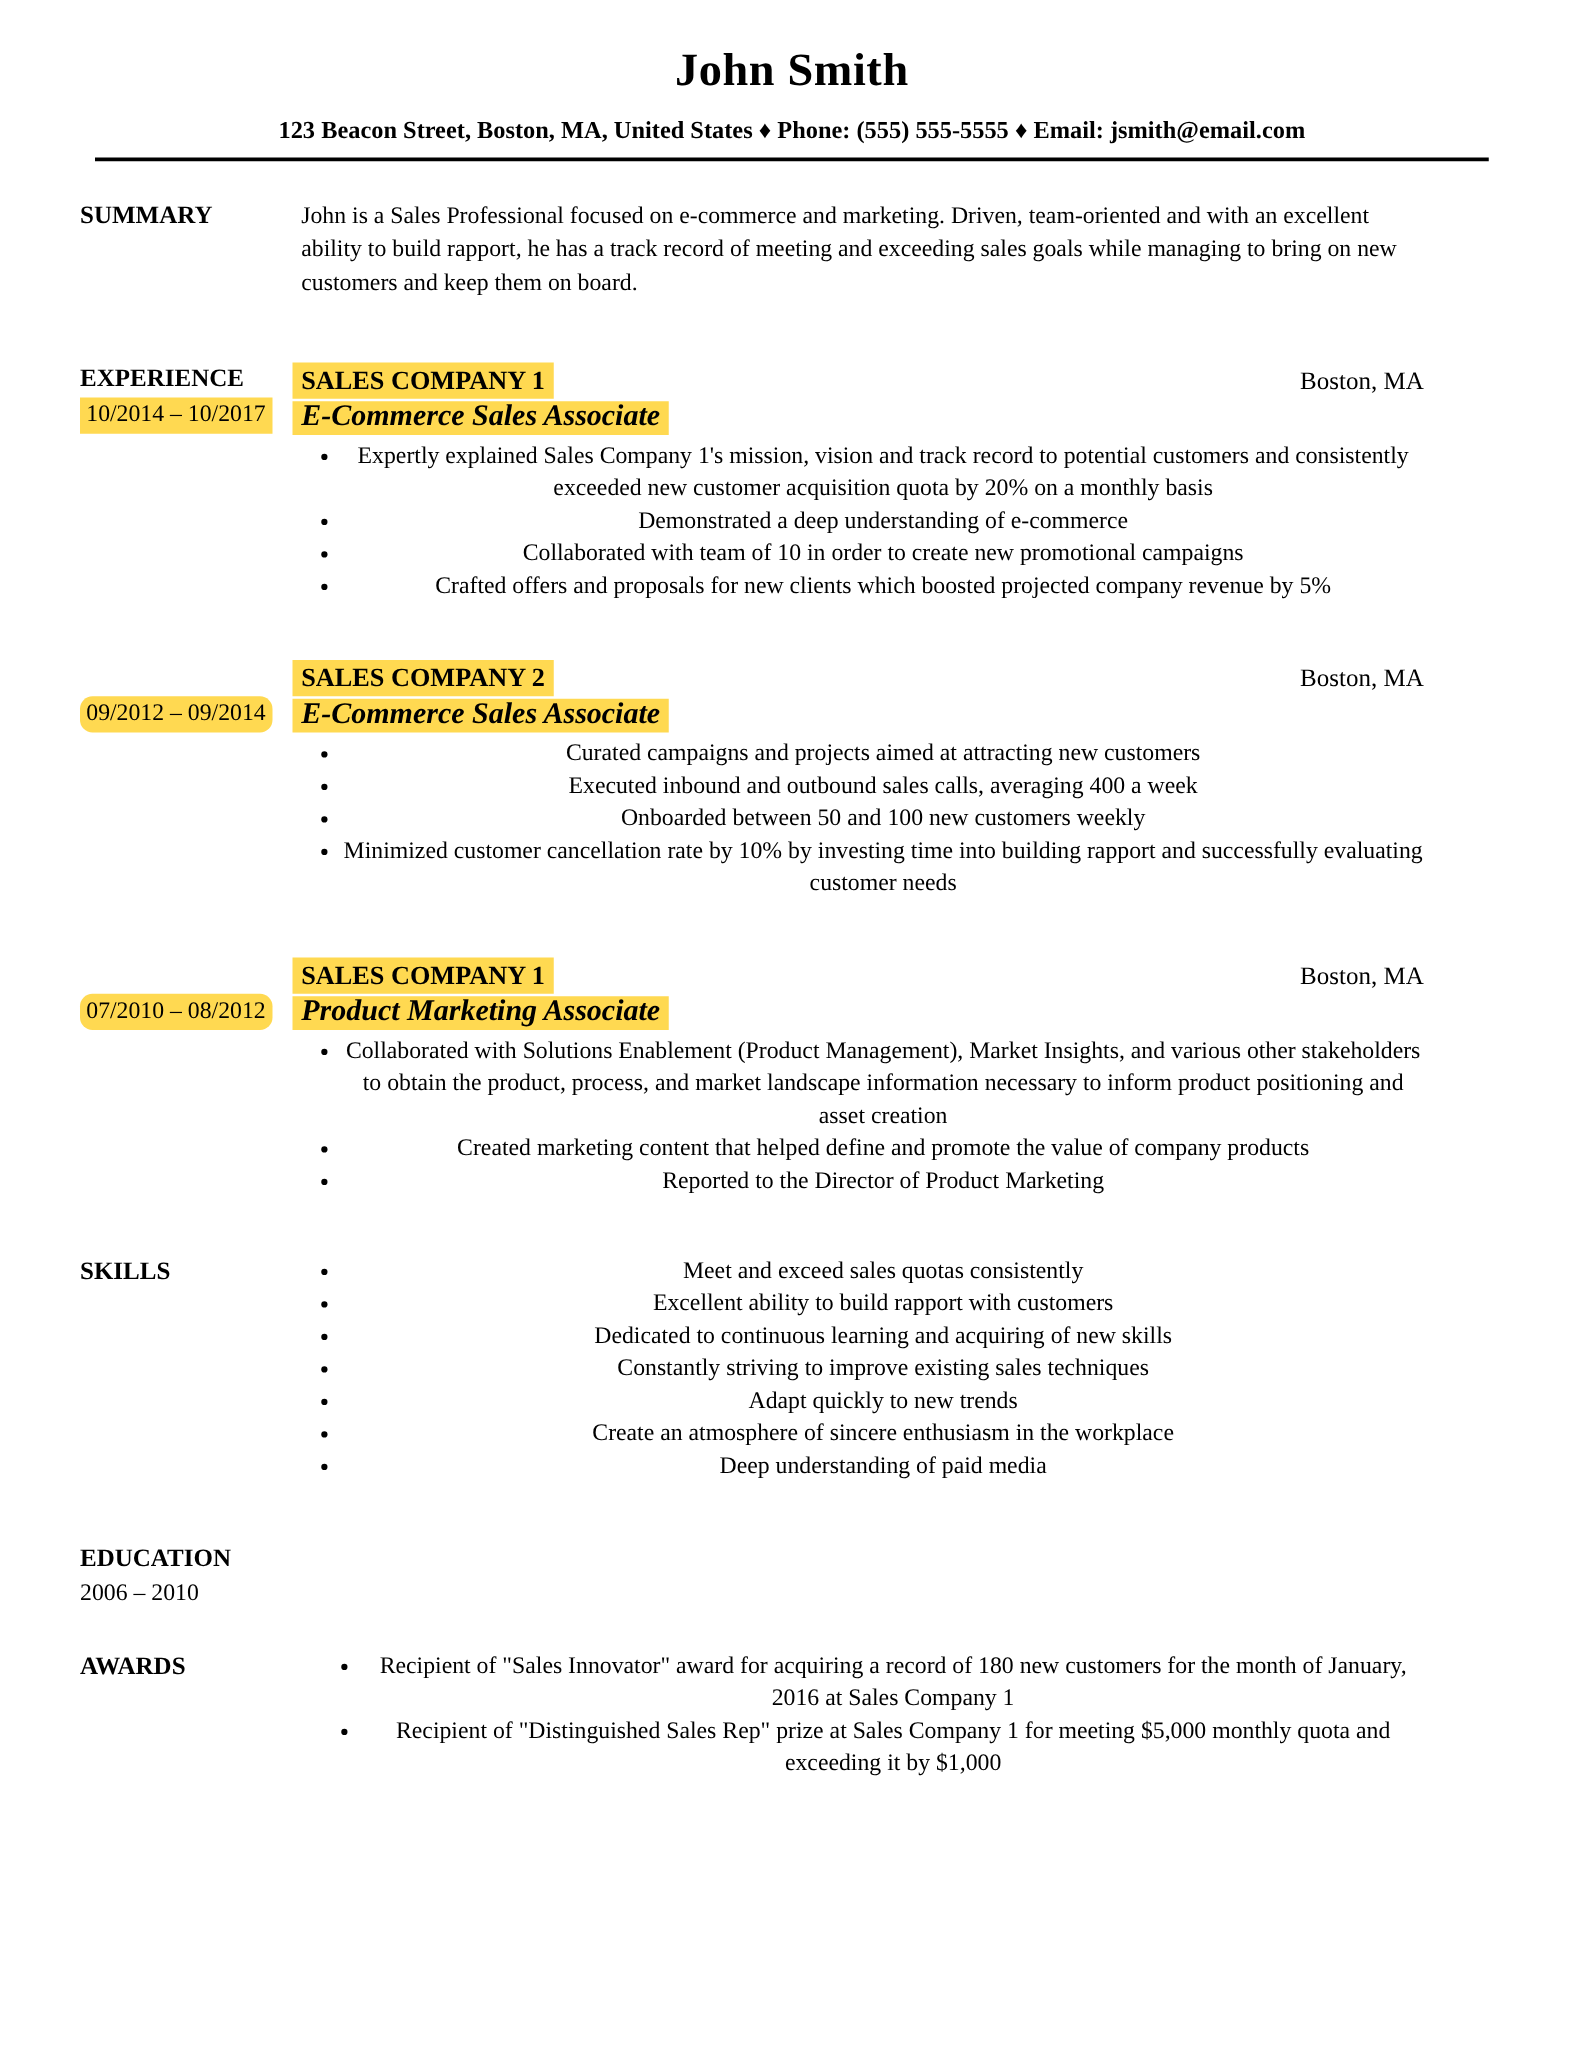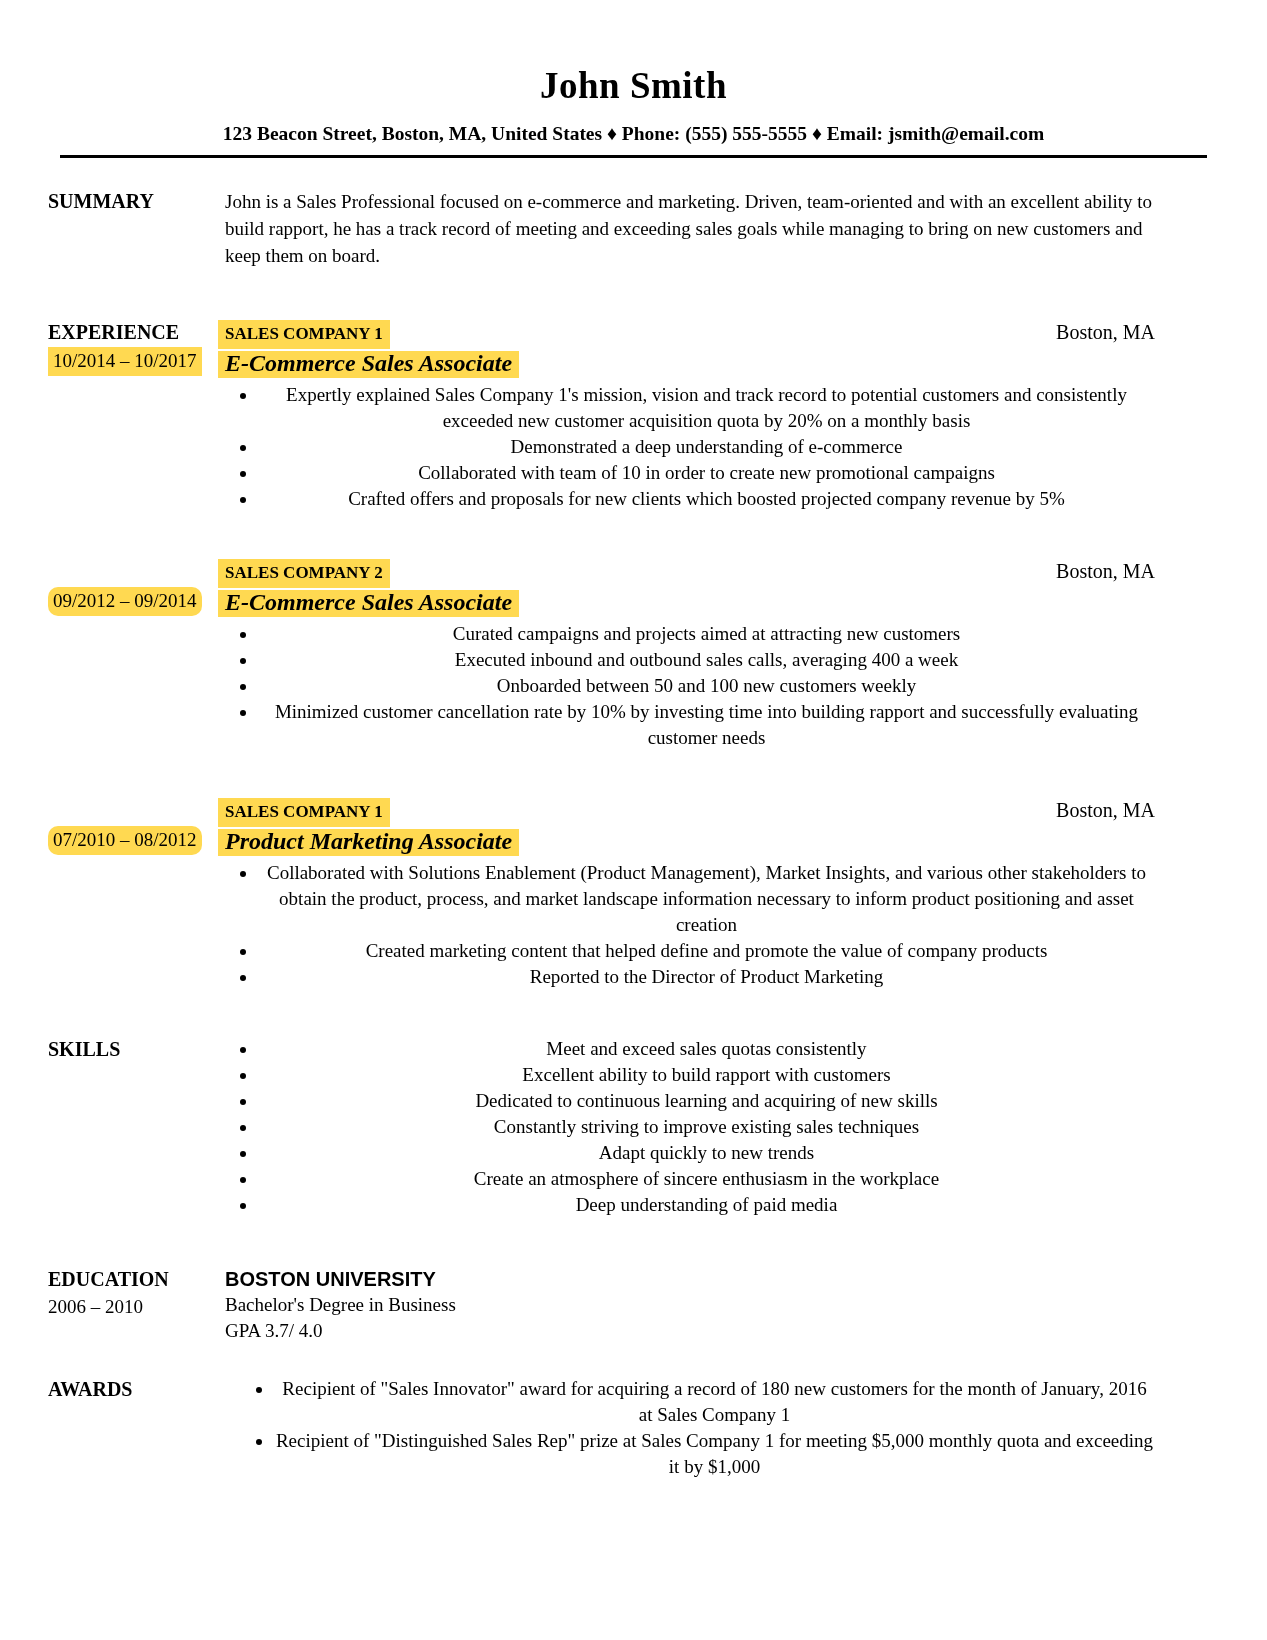--- a/index.html
+++ b/index.html
@@ -5,21 +5,21 @@
   * { margin: 0; padding: 0; box-sizing: border-box; }
   html, body { background: #ffffff; }
   body {
     width: 1267px;
     min-height: 1640px;
     font-family: "Liberation Serif", serif;
     font-size: 19px;
     line-height: 26px;
     color: #000;
   }
-  .page { padding: 34px 0 40px; margin-top: 29px; }
+  .page { padding: 34px 16px 40px; }
 
   
   .header { text-align: center; }
   .person-name {
     font-size: 37px;
     line-height: 46px;
     font-weight: 700;
     letter-spacing: 0.5px;
   }
   .contact-line {
@@ -65,21 +65,21 @@
   .job-offset .date { margin-top: 29px; border-radius: 10px; }
 
   
   .job-head {
     display: flex;
     justify-content: space-between;
     align-items: baseline;
   }
   .company {
     display: inline-block;
-    font-size: 17px;
+    font-size: 21px;
     font-weight: 700;
     padding: 1px 7px 2px;
     margin-left: -7px;
     line-height: 26px;
   }
   .location {
     font-size: 20px;
     font-weight: 400;
   }
   .job-title {
@@ -217,25 +217,20 @@
           <li>Deep understanding of paid media</li>
         </ul>
       </div>
     </section>
 
     <section class="row sec-education">
       <aside>
         <h2 class="label">EDUCATION</h2>
         <div class="edu-dates">2006 – 2010</div>
       </aside>
-      <div>
-        <div class="school">BOSTON UNIVERSITY</div>
-        <div class="edu-line">Bachelor's Degree in Business</div>
-        <div class="edu-line">GPA 3.7/ 4.0</div>
-      </div>
     </section>
 
     <section class="row sec-awards">
       <aside>
         <h2 class="label">AWARDS</h2>
       </aside>
       <div>
         <ul class="bullets tight">
           <li>Recipient of "Sales Innovator" award for acquiring a record of 180 new customers for the month of January, 2016 at Sales Company 1</li>
           <li>Recipient of "Distinguished Sales Rep" prize at Sales Company 1 for meeting $5,000 monthly quota and exceeding it by $1,000</li>

